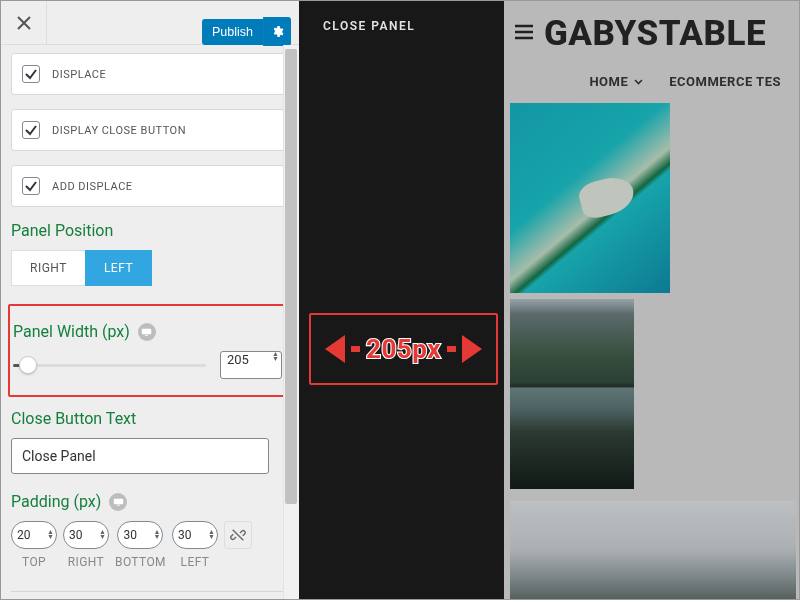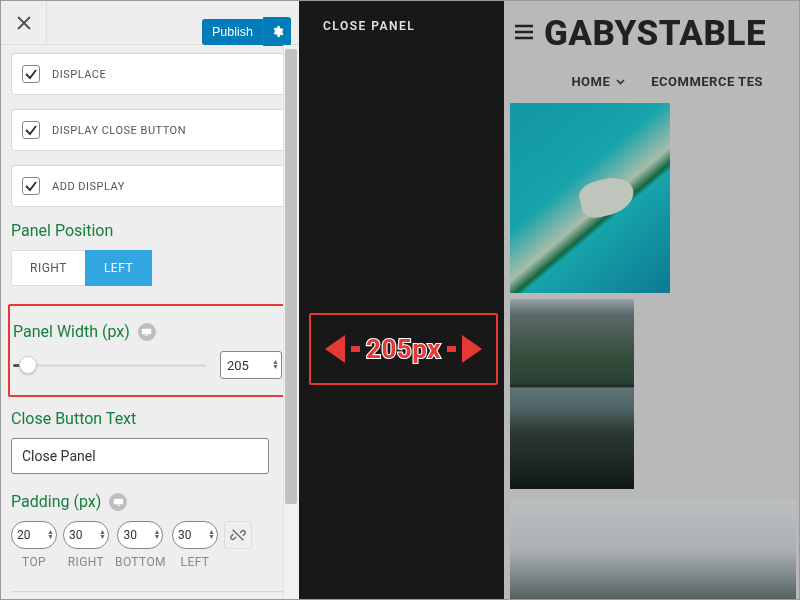--- a/index.html
+++ b/index.html
@@ -35,21 +35,21 @@
   .segbtn.active { background: #32a6e0; color: #fff; border-color: #32a6e0; }
   .segbtn:first-child { border-right: none; }
 
   .highlight-box { border: 2px solid #e53935; border-radius: 2px; padding: 8px 8px 16px 0; margin: 16px -3px 12px -3px; }
   .hb-inner { padding-left: 3px; }
 
   .slider-row { display: flex; align-items: center; gap: 14px; margin-top: 6px; }
   .slider-track { flex: 1; height: 3px; background: #dcdcdc; position: relative; border-radius: 2px; }
   .slider-fill { position: absolute; left: 0; top: 0; height: 100%; width: 8%; background: #555; border-radius: 2px; }
   .slider-thumb { position: absolute; top: 50%; left: 8%; transform: translate(-50%, -50%); width: 18px; height: 18px; border-radius: 50%; background: #fff; border: 1px solid #ccc; box-shadow: 0 1px 2px rgba(0,0,0,.2); }
-  .num-input { width: 62px; height: 28px; border: 1px solid #7e8993; border-radius: 3px; background: #fff; display: flex; align-items: center; padding: 0 2px 0 6px; font-size: 13px; color: #333; }
+  .num-input { width: 62px; height: 28px; border: 1px solid #7e8993; border-radius: 3px; background: #fff; display: flex; padding: 0 2px 0 6px; font-size: 13px; color: #333; }
   .num-input .spin { margin-left: auto; display: flex; flex-direction: column; line-height: 5px; font-size: 7px; color: #666; }
 
   .text-input { width: 258px; border: 1px solid #7e8993; border-radius: 3px; background: #fff; padding: 9px 10px; font-size: 14px; color: #333; margin-bottom: 18px; }
 
   .pad-row { display: flex; gap: 6px; align-items: flex-start; margin-top: 4px; }
   .pad-cell { display: flex; flex-direction: column; align-items: center; gap: 6px; }
   .pad-input { width: 46px; height: 28px; border: 1px solid #7e8993; border-radius: 14px; background: #fff; display: flex; align-items: center; padding: 0 2px 0 5px; font-size: 12px; color: #333; }
   .pad-input .spin { margin-left: auto; display: flex; flex-direction: column; line-height: 5px; font-size: 7px; color: #666; }
   .pad-lbl { font-size: 12px; letter-spacing: .4px; color: #888; }
   .link-toggle { width: 28px; height: 28px; border: 1px solid #ddd; border-radius: 3px; display: flex; align-items: center; justify-content: center; cursor: pointer; }
@@ -63,21 +63,21 @@
   .overlay-box { position: absolute; left: 10px; right: 6px; top: 312px; height: 72px; border: 2px solid #e53935; border-radius: 2px; display: flex; align-items: center; justify-content: center; gap: 6px; }
   .arrow-tri { width: 0; height: 0; border-top: 14px solid transparent; border-bottom: 14px solid transparent; }
   .arrow-tri.left { border-right: 20px solid #e53935; }
   .arrow-tri.right { border-left: 20px solid #e53935; }
   .dash { width: 9px; height: 6px; background: #e53935; }
   .px-label { font-size: 26px; font-weight: 700; color: #e53935; -webkit-text-stroke: 2.2px #fff; paint-order: stroke fill; letter-spacing: .5px; }
 
   
   .site { flex: 1; height: 100%; background: #e5e5e5; overflow: hidden; position: relative; }
   .site-overlay { position: absolute; inset: 0; background: rgba(30,30,30,.22); pointer-events: none; }
-  .site-header { padding: 12px 28px 0 10px; }
+  .site-header { padding: 12px 10px 0 10px; }
   .brand-row { display: flex; align-items: center; gap: 10px; }
   .hamburger svg { width: 20px; height: 16px; stroke: #222; }
   .brand { font-size: 35px; font-weight: 800; letter-spacing: .5px; color: #222; }
   .nav-row { display: flex; gap: 26px; justify-content: flex-end; padding: 20px 8px 14px 0; font-size: 13px; font-weight: 700; color: #333; letter-spacing: .5px; }
   .nav-item { display: flex; align-items: center; gap: 6px; }
   .gallery { display: flex; gap: 6px; padding: 0 0 0 6px; flex-wrap: wrap; }
   .g-item { background-size: cover; background-position: center; }
   .g1 { width: 160px; height: 190px; background: linear-gradient(140deg,#0fb8c9 0%,#15c9d1 40%,#cde9d1 55%,#0f7a4a 60%,#15c9d1 62%,#0893b3 100%); position: relative; }
   .g1::after { content:""; position:absolute; left: 44%; top: 40%; width: 54px; height: 36px; background: #ecf4e8; border-radius: 40% 55% 60% 35%; transform: rotate(-14deg); }
   .g2 { width: 124px; height: 190px; background: linear-gradient(180deg,#b9c8cf 0%,#6e7f82 8%,#3d5c46 30%,#2e4a3a 44%,#1f2b26 46%,#718d8d 47%,#5a7576 58%,#2f4137 70%,#0e1713 100%); }
@@ -127,21 +127,21 @@
             </svg>
           </span>
         <span class="opt-label">DISPLAY CLOSE BUTTON</span>
       </div>
       <div class="opt-row">
         <span class="chk">
             <svg viewBox="0 0 14 14">
               <path d="M2 7 L6 11 L12 3" fill="none" stroke-width="2"></path>
             </svg>
           </span>
-        <span class="opt-label">ADD DISPLAY</span>
+        <span class="opt-label">ADD DISPLACE</span>
       </div>
 
       <div class="field-label">Panel Position</div>
       <div class="segbtns">
         <div class="segbtn">RIGHT</div>
         <div class="segbtn active">LEFT</div>
       </div>
 
       <div class="highlight-box">
         <div class="hb-inner">

